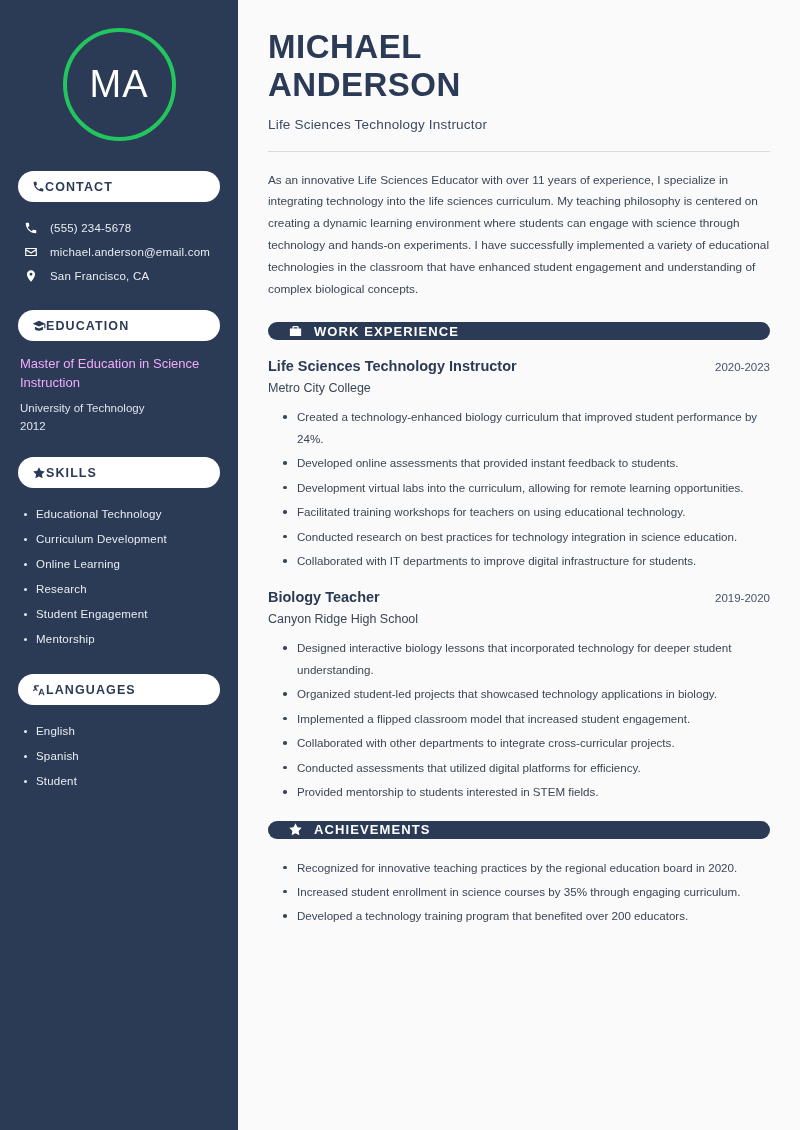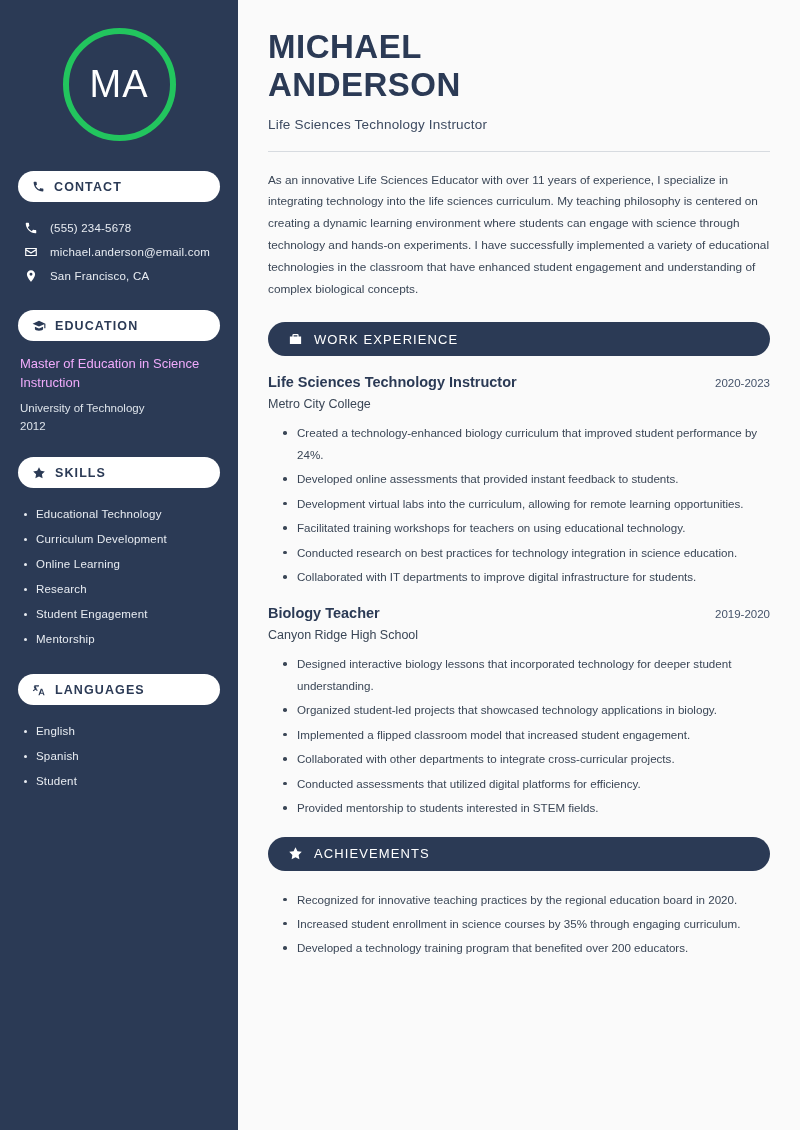--- a/index.html
+++ b/index.html
@@ -28,38 +28,37 @@
   }
   .avatar-wrap {
     display: flex;
     justify-content: center;
     margin-top: 28px;
     margin-bottom: 30px;
   }
   .avatar {
     width: 113px;
     height: 113px;
-    border: 6px solid #22c55e;
+    border: 4px solid #22c55e;
     border-radius: 50%;
     display: flex;
     align-items: center;
     justify-content: center;
     font-size: 38px;
     letter-spacing: 1px;
     font-weight: 400;
     color: #ffffff;
   }
   .pill {
     background: #ffffff;
     color: #2b3a55;
     border-radius: 20px;
     height: 31px;
     display: flex;
     align-items: center;
-    gap: 9px;
     padding: 0 14px;
     font-size: 12.5px;
     font-weight: bold;
     letter-spacing: 1.1px;
     margin-bottom: 14px;
   }
   .pill .pill-icon { display: flex; align-items: center; }
   .pill svg { display: block; }
 
   .contact-list { margin-bottom: 22px; }
@@ -132,27 +131,27 @@
     font-size: 11.8px;
     line-height: 1.85;
     color: #3a4656;
     margin-bottom: 22px;
     text-align: left;
   }
   .section-bar {
     background: #2b3a55;
     color: #ffffff;
     border-radius: 20px;
-    height: 34px;
+    height: 18px;
     display: flex;
     align-items: center;
     gap: 11px;
     padding: 0 20px;
     font-size: 13px;
-    font-weight: normal;
+    font-weight: bold;
     letter-spacing: 1.1px;
     margin-bottom: 18px;
   }
   .section-bar svg { display: block; }
 
   .job { margin-bottom: 18px; }
   .job-head {
     display: flex;
     justify-content: space-between;
     align-items: baseline;

